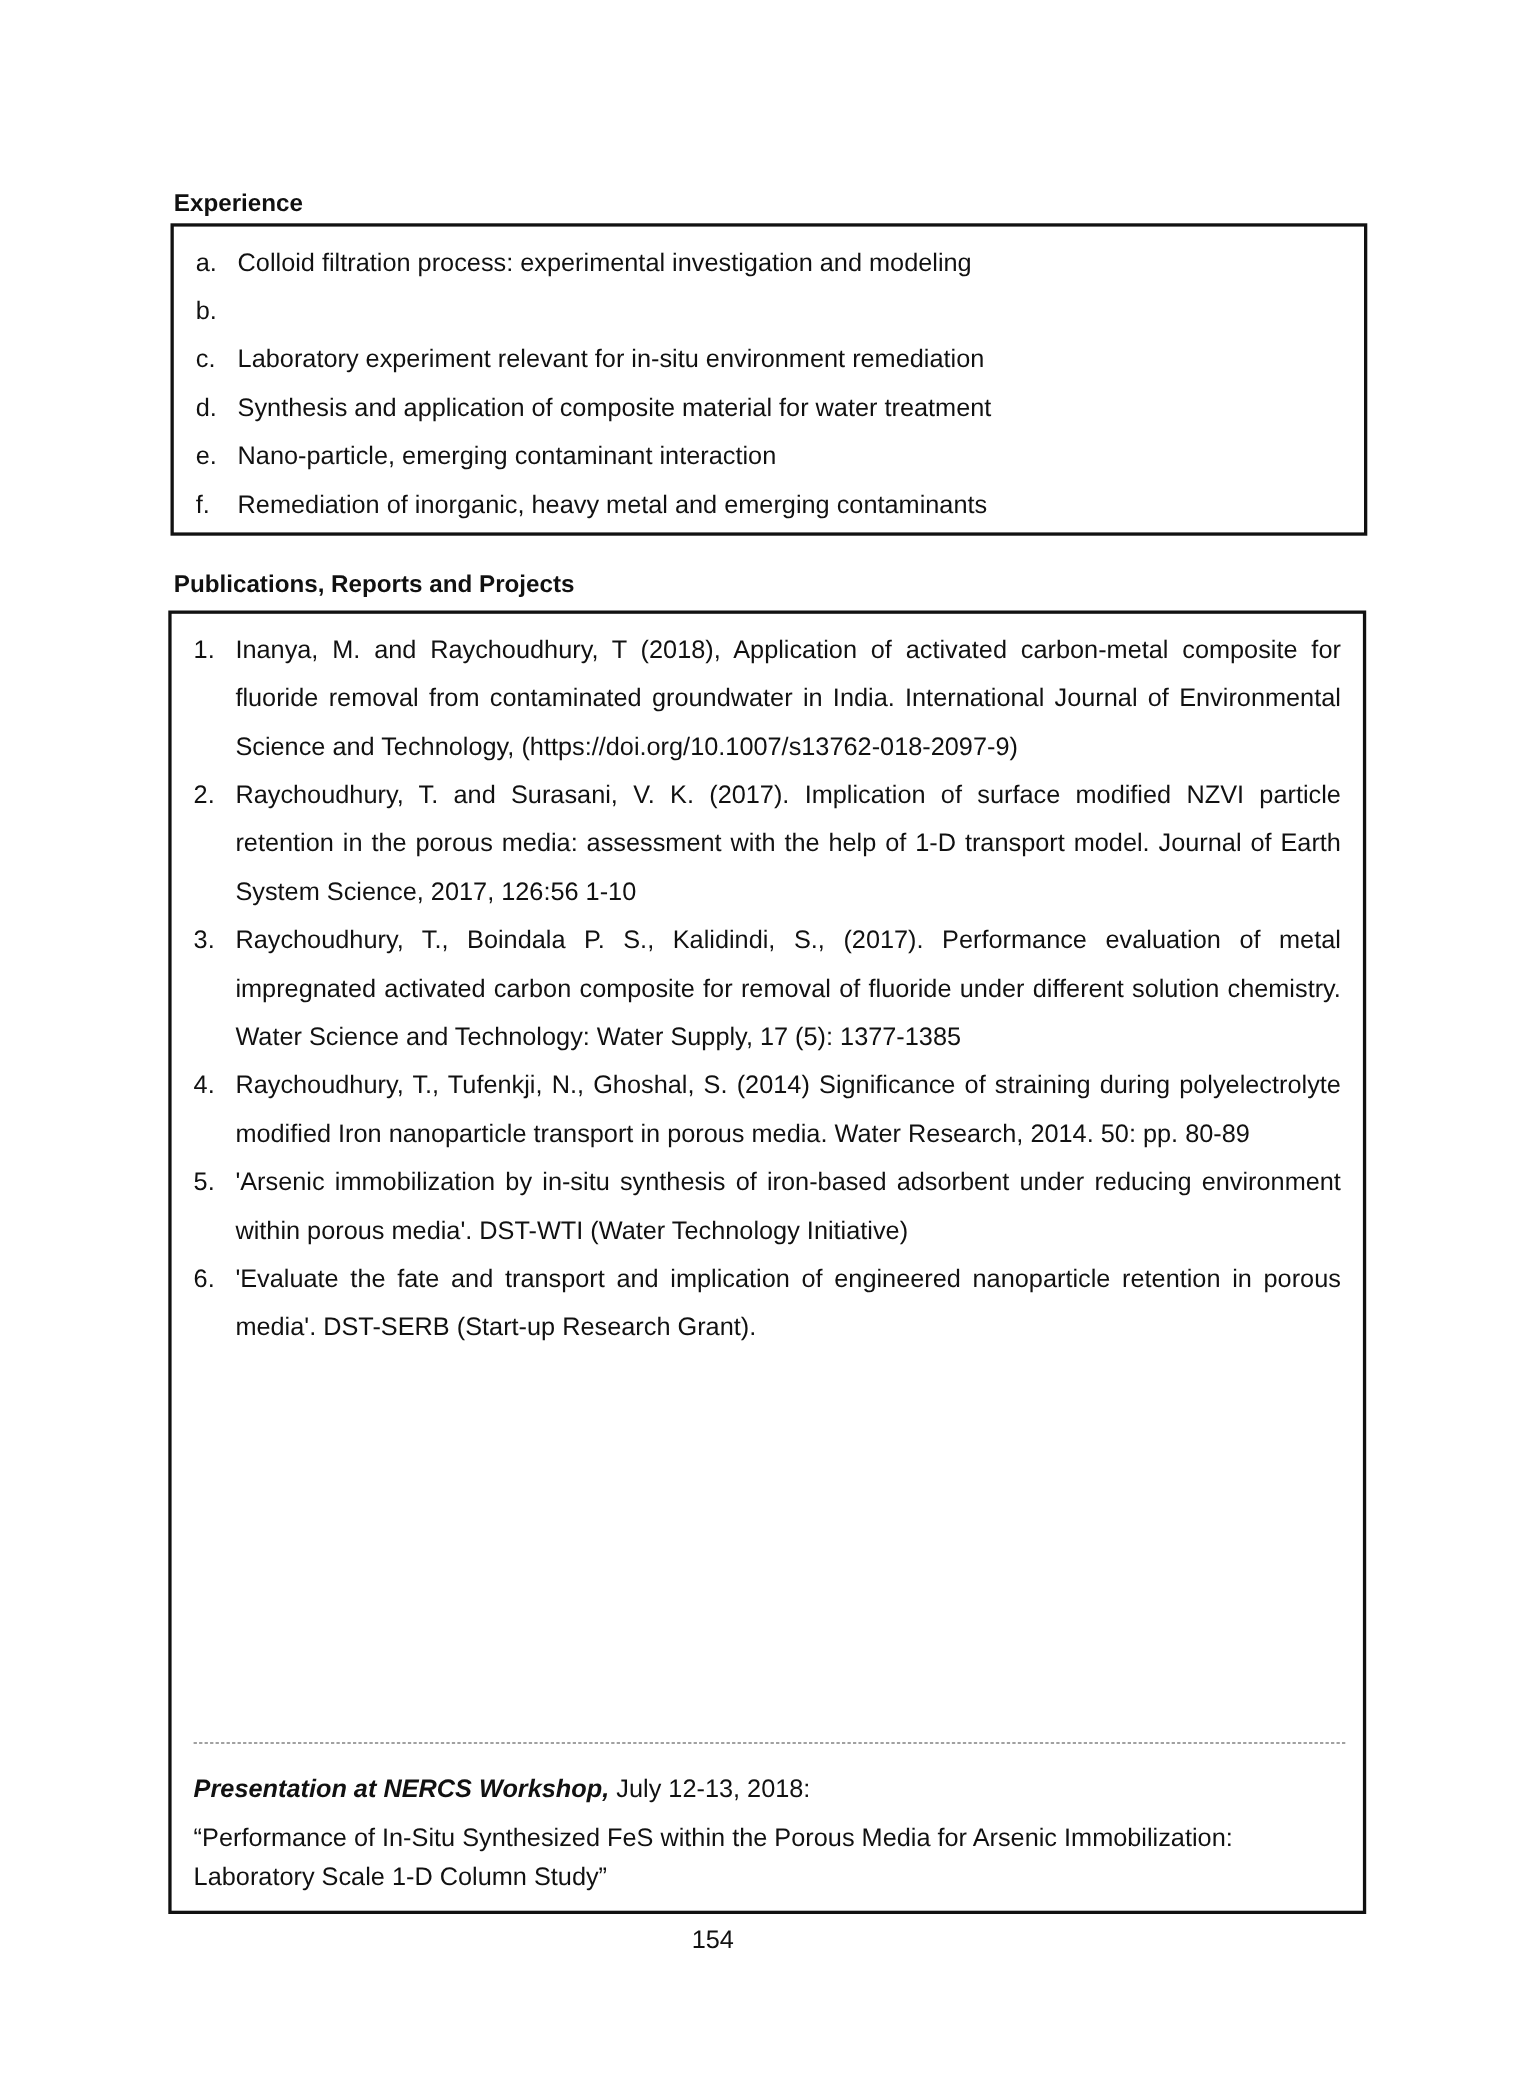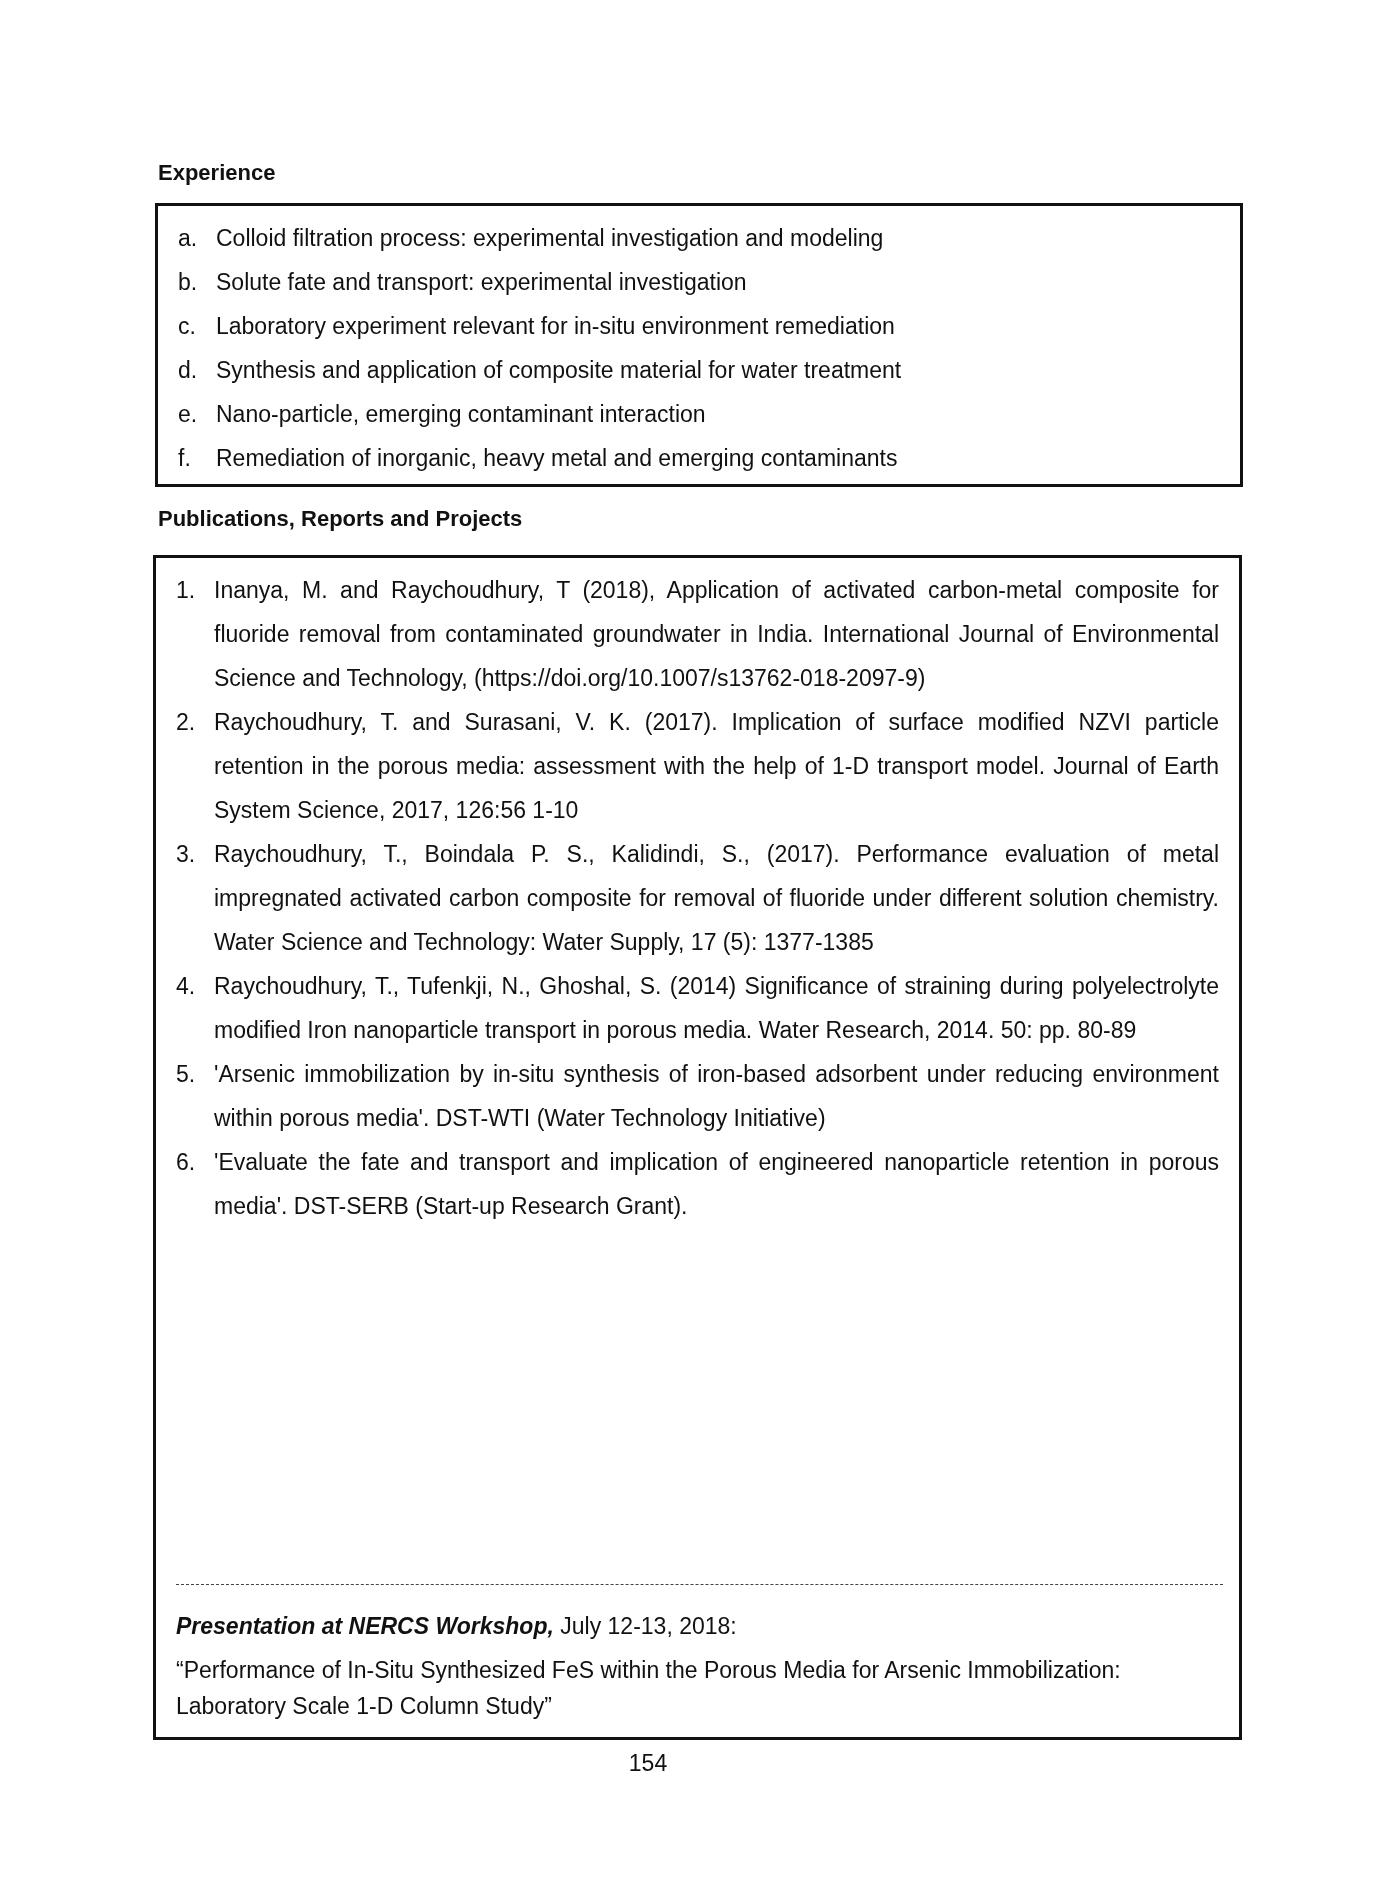--- a/index.html
+++ b/index.html
@@ -1,17 +1,17 @@
 <!DOCTYPE html>
 <html><head>
 <meta charset="utf-8">
 <style>
   html, body { margin: 0; padding: 0; background: #ffffff; }
   body { width: 1400px; height: 1900px; position: relative; font-family: "Liberation Sans", sans-serif; color: #111; }
-  .heading { position: absolute; left: 158px; font-weight: bold; font-size: 22px; }
+  .heading { position: absolute; left: 158px; font-weight: bold; font-size: 22px; margin-top: 12px; }
   #exp-heading { top: 160px; }
   #pub-heading { top: 506px; text-align: right; }
   .box { position: absolute; border: 3px solid #111; box-sizing: border-box; }
   #exp-box { left: 155px; top: 203px; width: 1088px; height: 284px; }
   #pub-box { left: 153px; top: 555px; width: 1089px; height: 1185px; }
   .exp-list { list-style: none; margin: 0; padding: 10px 0 0 20px; }
   .exp-list li { display: flex; font-size: 23px; line-height: 44px; height: 44px; }
   .exp-list .mk { width: 38px; }
   .pub-list { list-style: none; margin: 0; padding: 10px 20px 0 20px; }
   .pub-list li { display: flex; font-size: 23px; line-height: 44px; }
@@ -28,21 +28,20 @@
 
 <div class="heading" id="exp-heading">Experience</div>
 <div class="box" id="exp-box">
   <ul class="exp-list">
     <li>
         <span class="mk">a.</span>
         <span>Colloid filtration process: experimental investigation and modeling</span>
       </li>
     <li>
         <span class="mk">b.</span>
-        <span>Solute fate and transport: experimental investigation</span>
       </li>
     <li>
         <span class="mk">c.</span>
         <span>Laboratory experiment relevant for in-situ environment remediation</span>
       </li>
     <li>
         <span class="mk">d.</span>
         <span>Synthesis and application of composite material for water treatment</span>
       </li>
     <li>

